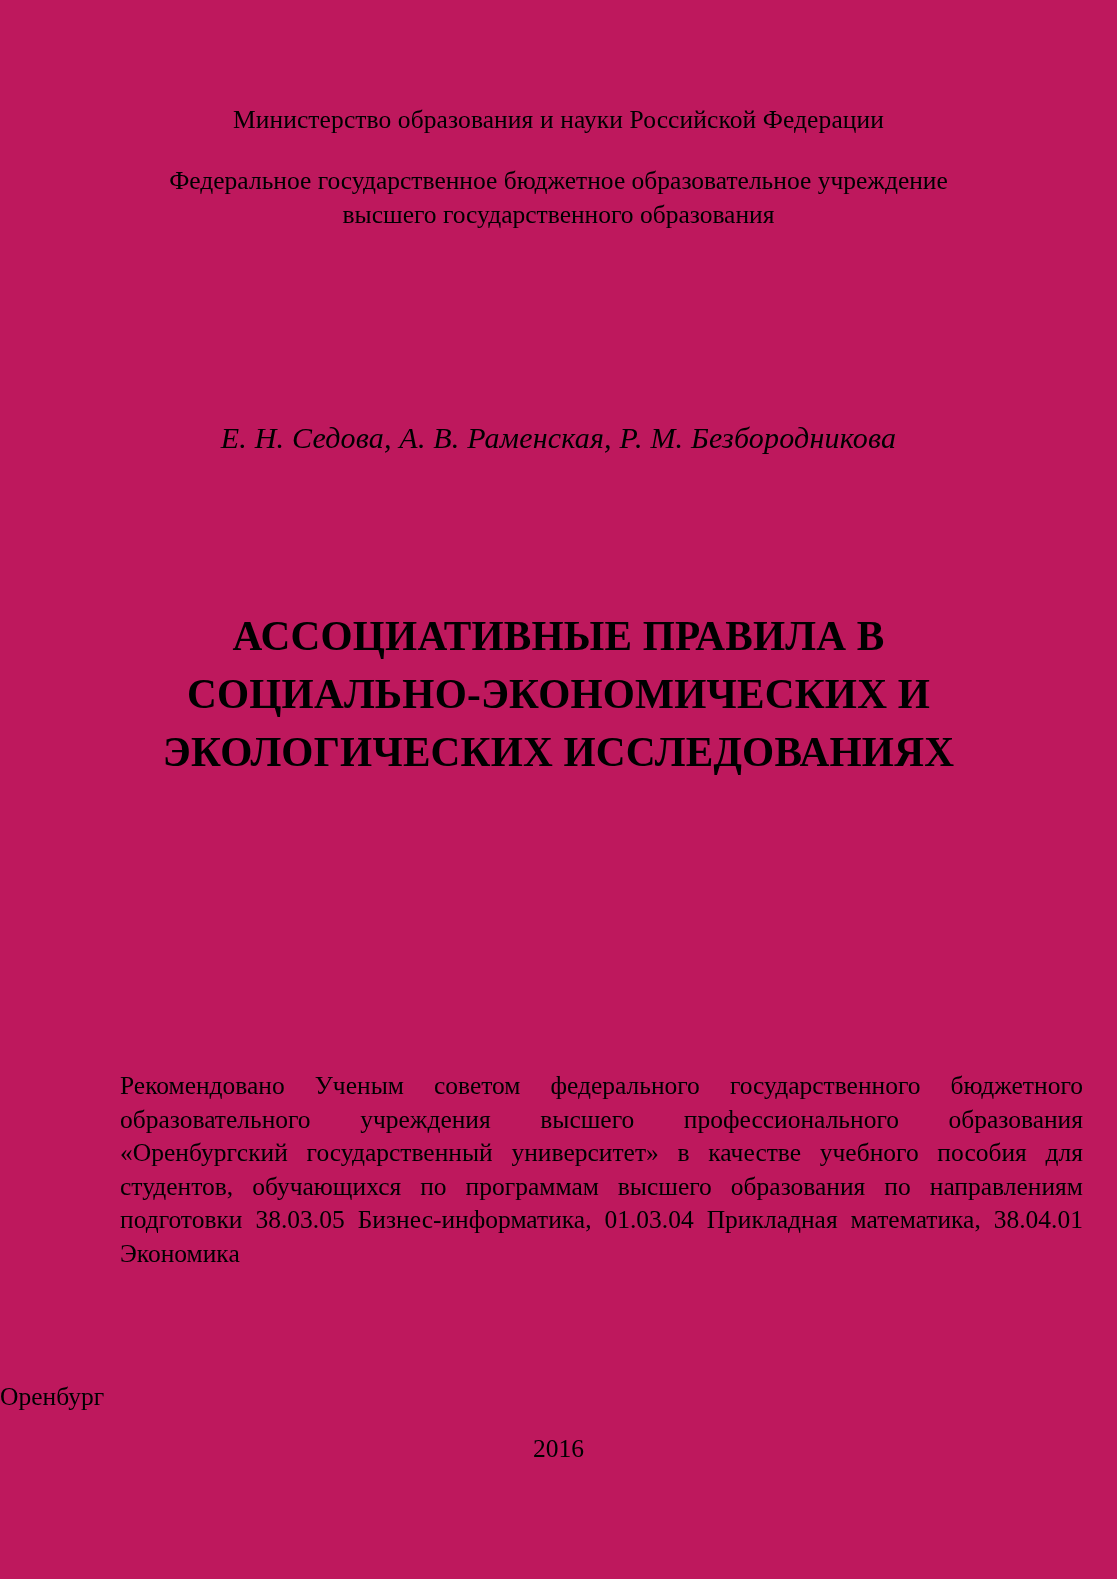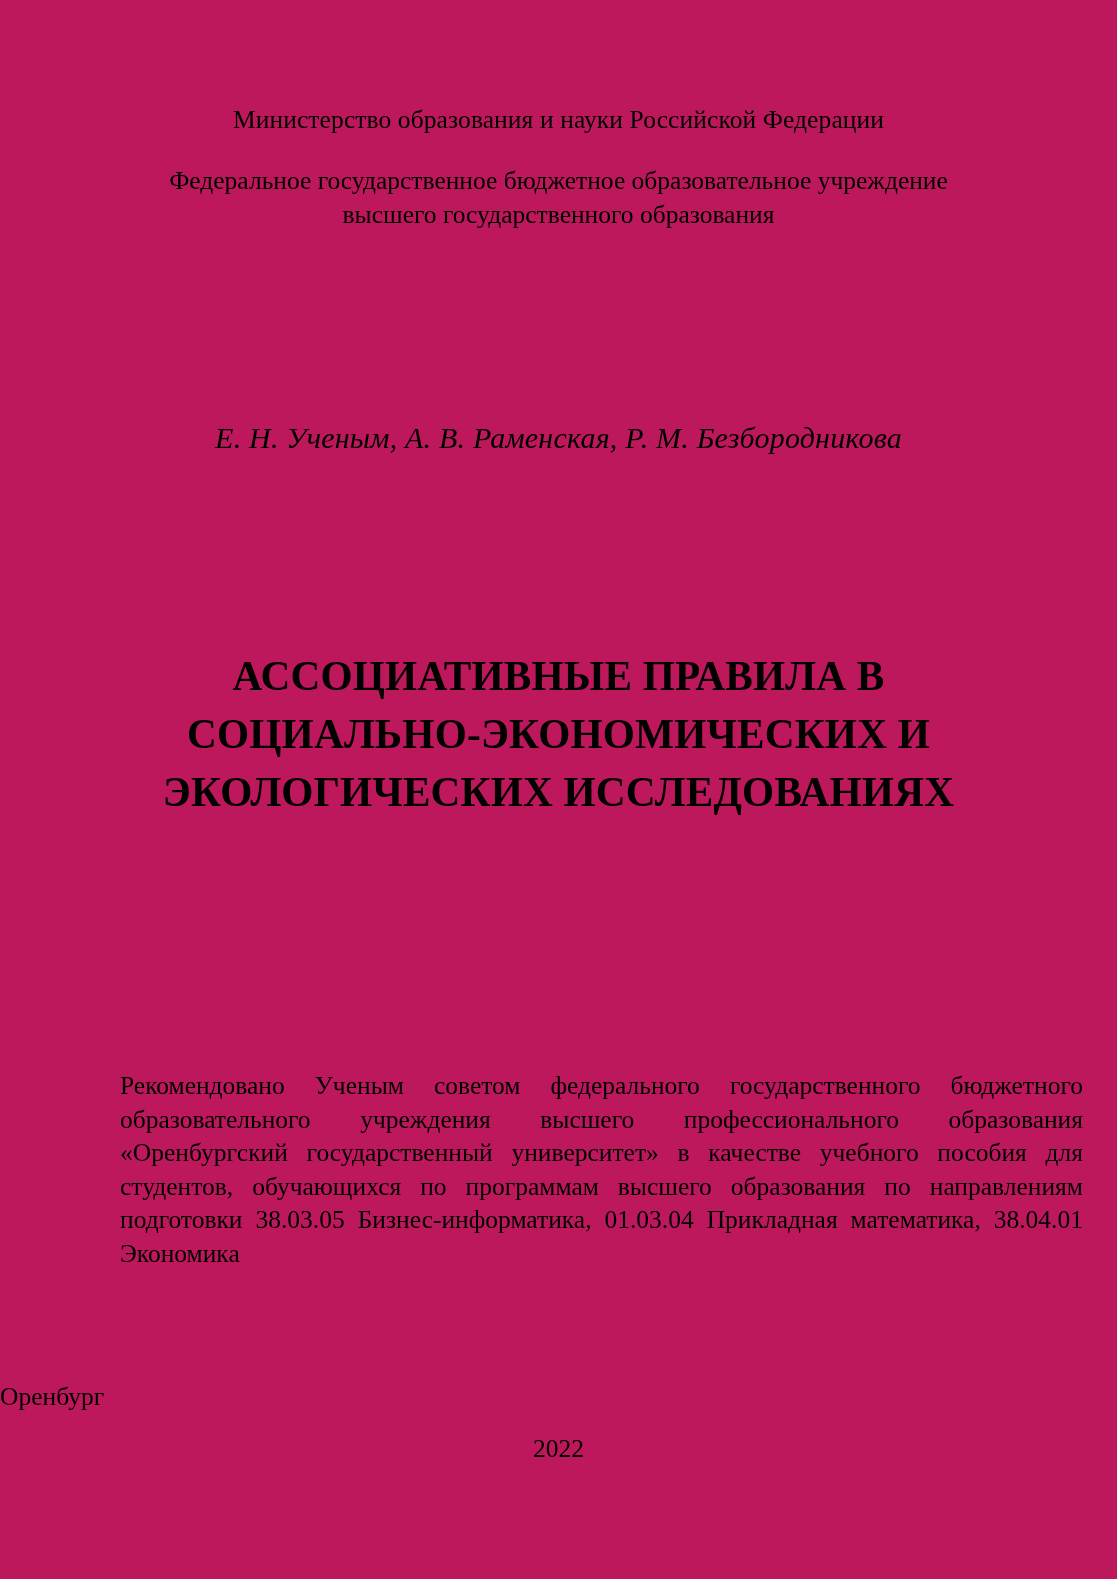--- a/index.html
+++ b/index.html
@@ -65,21 +65,20 @@
   .doc-title {
     position: absolute;
     top: 607px;
     left: 0;
     width: 1117px;
     text-align: center;
     font-weight: bold;
     font-size: 43px;
     line-height: 58px;
     letter-spacing: 0.2px;
-    margin-top: 40px;
   }
   .doc-title .title-line {
     display: block;
     white-space: nowrap;
     transform: scaleX(0.96);
     transform-origin: center center;
   }
 
   
   .recommendation {
@@ -121,27 +120,27 @@
 
 <div class="page">
 
   <div class="ministry-line">Министерство образования и науки Российской Федерации</div>
 
   <div class="institution-block">
     <span class="inst-line">Федеральное государственное бюджетное образовательное учреждение</span>
     <span class="inst-line">высшего государственного образования</span>
   </div>
 
-  <div class="authors">Е. Н. Ученым, А. В. Раменская, Р. М. Безбородникова</div>
+  <div class="authors">Е. Н. Седова, А. В. Раменская, Р. М. Безбородникова</div>
 
   <div class="doc-title">
     <span class="title-line">АССОЦИАТИВНЫЕ ПРАВИЛА В</span>
     <span class="title-line">СОЦИАЛЬНО-ЭКОНОМИЧЕСКИХ И</span>
     <span class="title-line">ЭКОЛОГИЧЕСКИХ ИССЛЕДОВАНИЯХ</span>
   </div>
 
   <div class="recommendation">Рекомендовано Ученым советом федерального государственного бюджетного образовательного учреждения высшего профессионального образования «Оренбургский государственный университет» в качестве учебного пособия для студентов, обучающихся по программам высшего образования по направлениям подготовки 38.03.05 Бизнес-информатика, 01.03.04 Прикладная математика, 38.04.01 Экономика</div>
 
   <div class="imprint-city">Оренбург</div>
 
-  <div class="imprint-year">2022</div>
+  <div class="imprint-year">2016</div>
 
 </div>
 
 </body></html>

